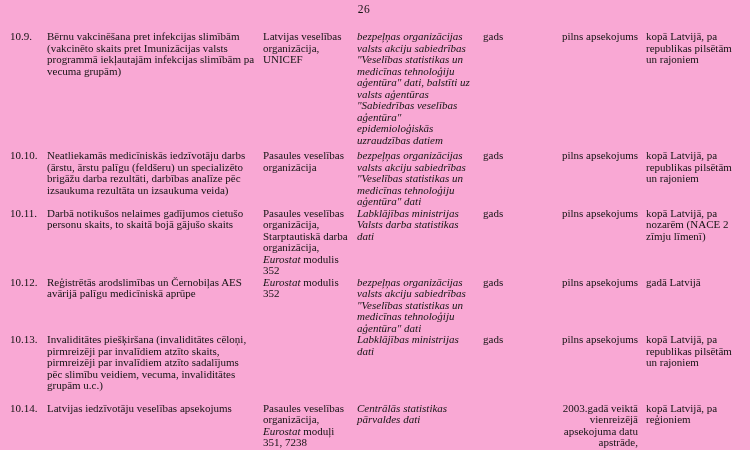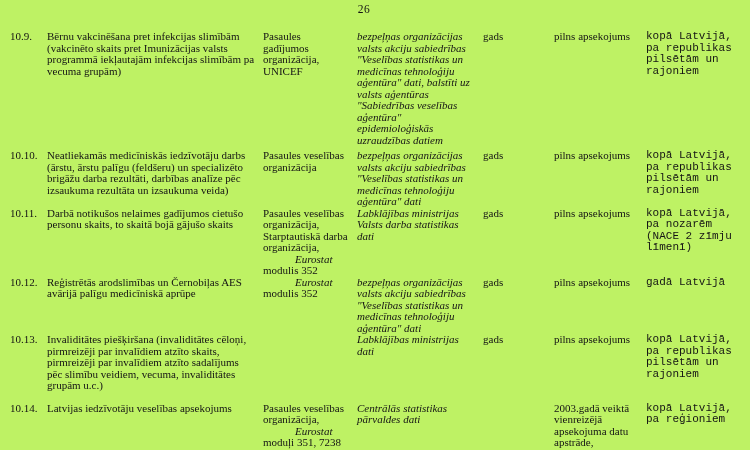--- a/index.html
+++ b/index.html
@@ -9,21 +9,21 @@
     width: 750px;
     height: 450px;
     overflow: hidden;
     font-family: "Liberation Serif", "DejaVu Serif", serif;
     color: #141414;
   }
   .page {
     position: relative;
     width: 750px;
     height: 450px;
-    background: #bef264;
+    background: #f9a8d4;
   }
   .page-number {
     position: absolute;
     top: 3px;
     left: 0;
     right: 22px;
     text-align: center;
     font-size: 11.5px;
     letter-spacing: 0.5px;
   }
@@ -38,25 +38,25 @@
   table.stat-table td {
     vertical-align: top;
     font-size: 11px;
     line-height: 11.5px;
     padding: 0 8px 0 0;
     word-wrap: break-word;
   }
   td.c-no   { padding-right: 2px; }
   td.c-name { padding-right: 12px; }
   td.c-src  { padding-right: 10px; font-style: italic; }
-  td.c-cov  { padding-right: 20px; }
-  td.c-brk  { padding-right: 2px; font-family: Liberation Mono, monospace; }
+  td.c-cov  { padding-right: 20px; text-align: right; }
+  td.c-brk  { padding-right: 2px; }
   tr.row-1 td { padding-bottom: 4px; }
   tr.row-5 td { padding-bottom: 11px; }
-  .it { font-style: italic; margin-left: 32px; }
+  .it { font-style: italic; }
 </style>
 </head>
 <body>
 
 <div class="page">
 
   <div class="page-number">26</div>
 
   <table class="stat-table">
     <colgroup>
@@ -65,21 +65,21 @@
       <col style="width:94px">
       <col style="width:126px">
       <col style="width:71px">
       <col style="width:92px">
       <col style="width:104px">
     </colgroup>
     <tbody>
       <tr class="row-1">
         <td class="c-no">10.9.</td>
         <td class="c-name">Bērnu vakcinēšana pret infekcijas slimībām (vakcinēto skaits pret Imunizācijas valsts programmā iekļautajām infekcijas slimībām pa vecuma grupām)</td>
-        <td class="c-org"><span>Pasaules gadījumos organizācija, UNICEF</span><i class="it"></i><span></span></td>
+        <td class="c-org"><span>Latvijas veselības organizācija, UNICEF</span><i class="it"></i><span></span></td>
         <td class="c-src">bezpeļņas organizācijas valsts akciju sabiedrības "Veselības statistikas un medicīnas tehnoloģiju aģentūra" dati, balstīti uz valsts aģentūras "Sabiedrības veselības aģentūra" epidemioloģiskās uzraudzības datiem</td>
         <td class="c-per">gads</td>
         <td class="c-cov">pilns apsekojums</td>
         <td class="c-brk">kopā Latvijā, pa republikas pilsētām un rajoniem</td>
       </tr>
       <tr class="row-2">
         <td class="c-no">10.10.</td>
         <td class="c-name">Neatliekamās medicīniskās iedzīvotāju darbs (ārstu, ārstu palīgu (feldšeru) un specializēto brigāžu darba rezultāti, darbības analīze pēc izsaukuma rezultāta un izsaukuma veida)</td>
         <td class="c-org"><span>Pasaules veselības organizācija</span><i class="it"></i><span></span></td>
         <td class="c-src">bezpeļņas organizācijas valsts akciju sabiedrības "Veselības statistikas un medicīnas tehnoloģiju aģentūra" dati</td>

